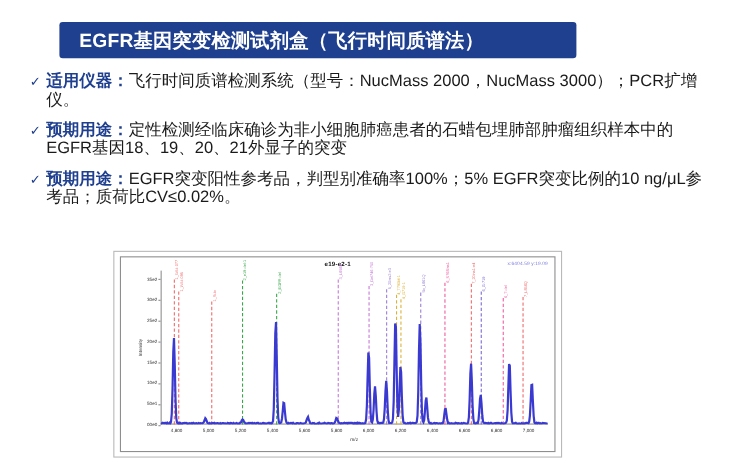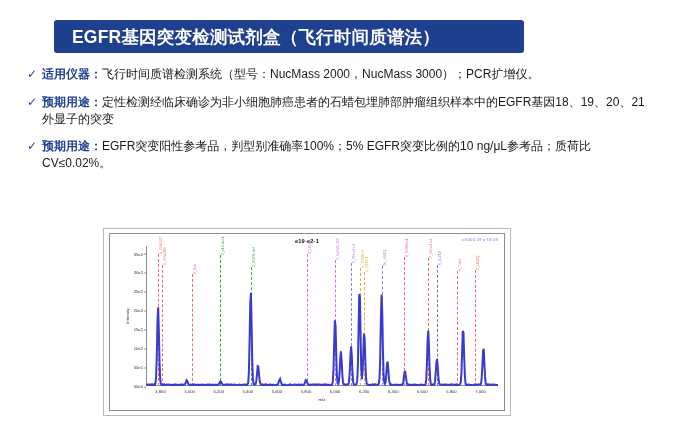--- a/index.html
+++ b/index.html
@@ -53,21 +53,21 @@
   .check-icon {
     flex: 0 0 auto;
     width: 15px;
     color: #1f3f8f;
     font-size: 12px;
     line-height: 16.5px;
     font-weight: bold;
   }
   .bullet-body {
     flex: 1 1 auto;
-    font-size: 12px;
+    font-size: 15px;
     line-height: 16.8px;
     color: #1a1a1a;
   }
   .bullet-label {
     color: #1f3f8f;
     font-weight: bold;
   }
   .bullet-text {
     color: #1a1a1a;
   }

